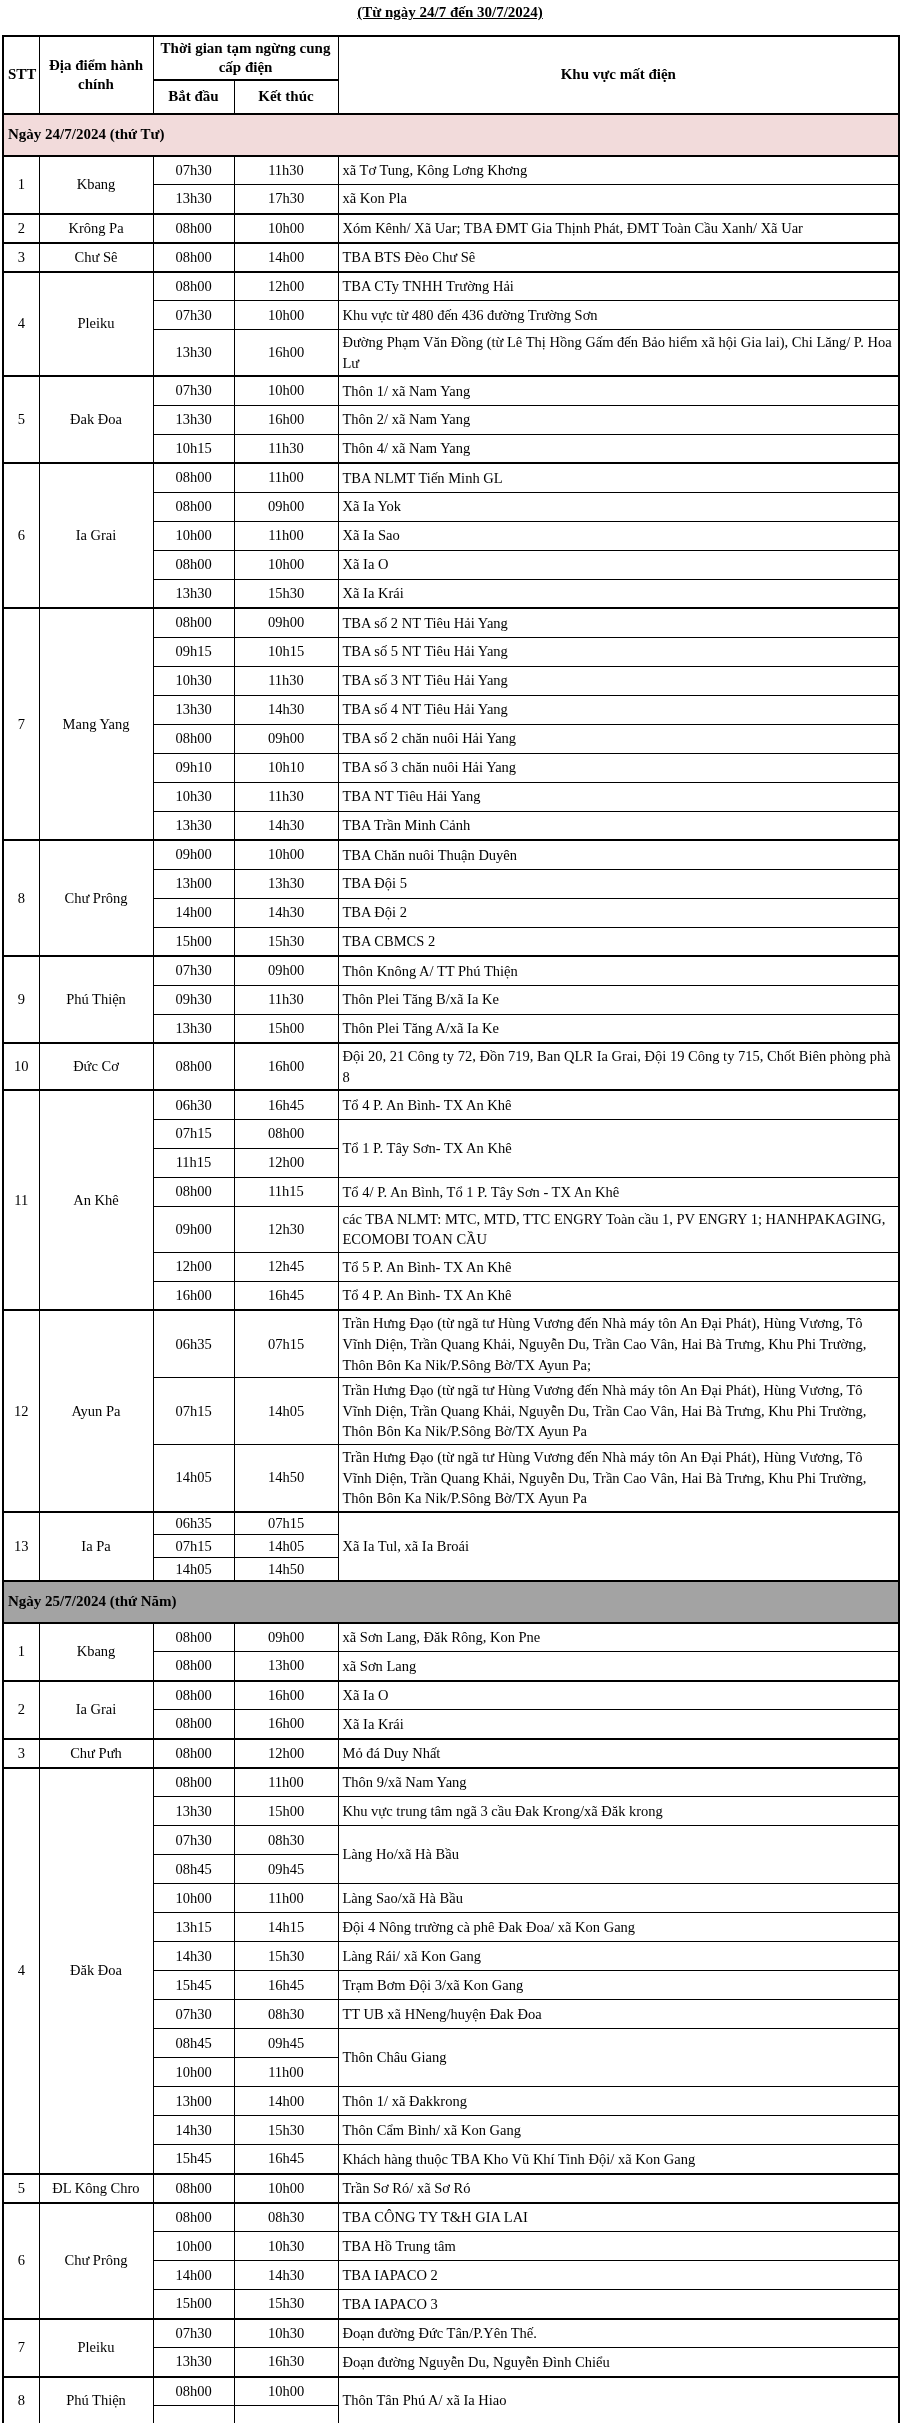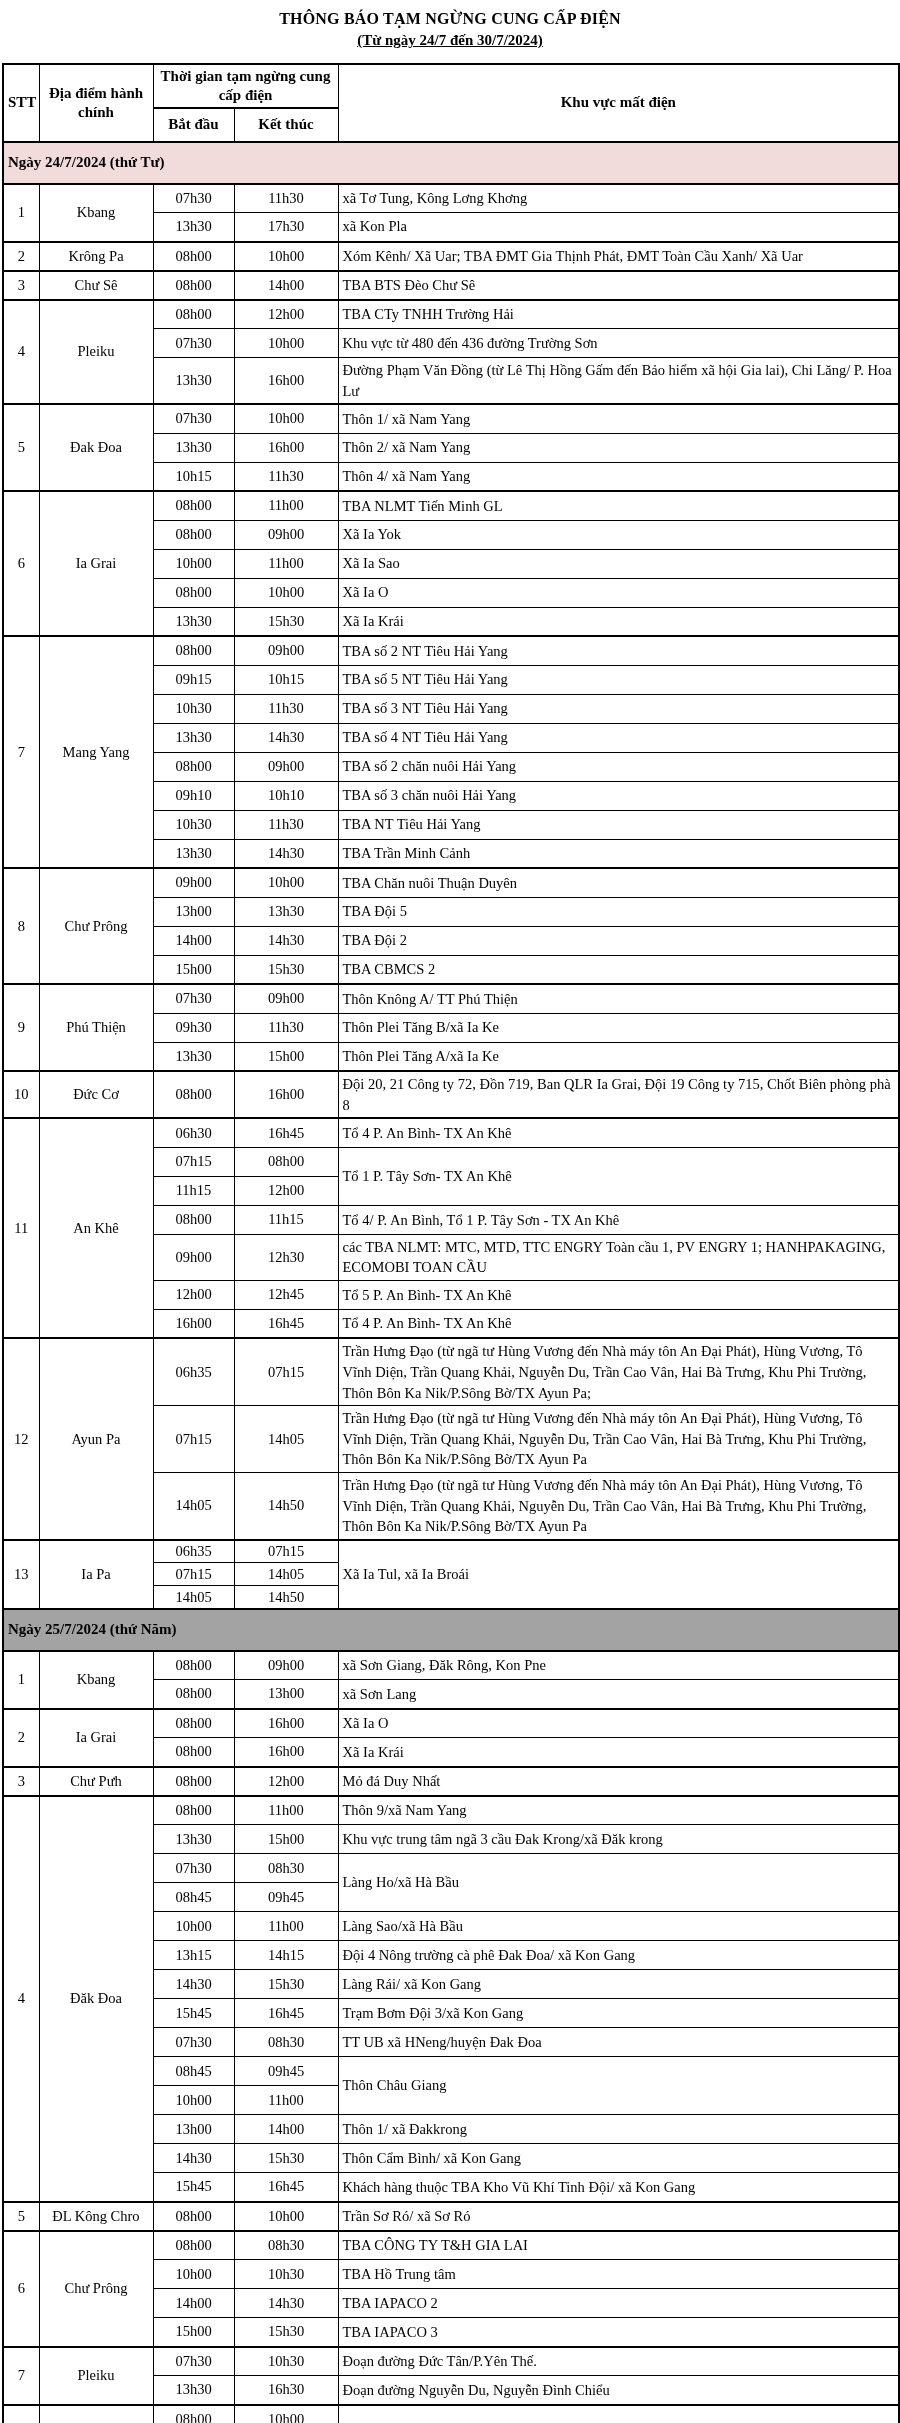--- a/index.html
+++ b/index.html
@@ -35,21 +35,20 @@
   tbody tr.compact td{padding-top:0;padding-bottom:0;line-height:1.15;}
   td.stt,td.place,td.t{text-align:center;}
   td.area{text-align:left;line-height:1.42;}
   tbody tr.cut-row{height:17px;}
   tbody tr.cut-row td{border-bottom:none;}
 </style>
 </head>
 <body>
 
 <div class="page">
-  <div class="doc-title">THÔNG BÁO TẠM NGỪNG CUNG CẤP ĐIỆN</div>
   <div class="doc-subtitle">(Từ ngày 24/7 đến 30/7/2024)</div>
 
   <table class="outage">
     <colgroup>
       <col style="width:36px">
         <col style="width:114px">
         <col style="width:81px">
         <col style="width:104px">
         <col style="width:561px">
     </colgroup>
@@ -313,21 +312,21 @@
           <td class="t">14h50</td>
         </tr>
         <tr class="day-banner">
           <td colspan="5" style="background: #a3a3a3;">Ngày 25/7/2024 (thứ Năm)</td>
         </tr>
         <tr class="group-first">
           <td class="stt" rowspan="2">1</td>
           <td class="place" rowspan="2">Kbang</td>
           <td class="t">08h00</td>
           <td class="t">09h00</td>
-          <td class="area">xã Sơn Giang, Đăk Rông, Kon Pne</td>
+          <td class="area">xã Sơn Lang, Đăk Rông, Kon Pne</td>
         </tr>
         <tr>
           <td class="t">08h00</td>
           <td class="t">13h00</td>
           <td class="area">xã Sơn Lang</td>
         </tr>
         <tr class="group-first">
           <td class="stt" rowspan="2">2</td>
           <td class="place" rowspan="2">Ia Grai</td>
           <td class="t">08h00</td>

